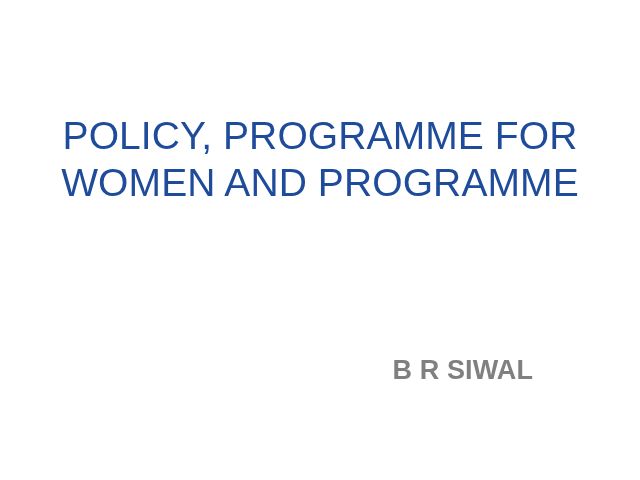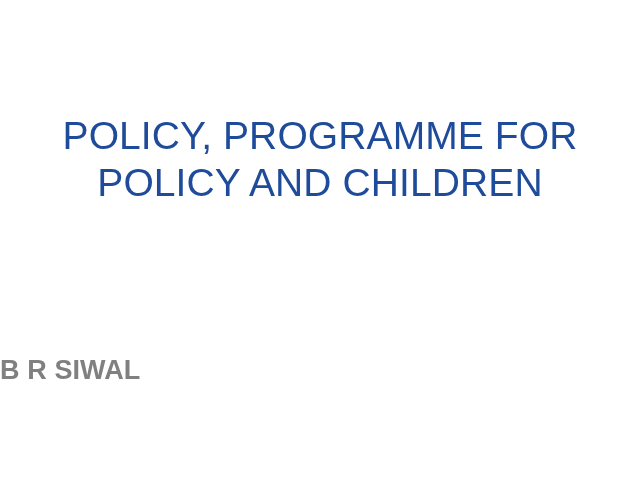--- a/index.html
+++ b/index.html
@@ -43,41 +43,41 @@
     letter-spacing: 0.1px;
     white-space: nowrap;
   }
 
   
   .subtitle-block {
     position: absolute;
     left: 0;
     top: 350px;
     width: 533px;
-    text-align: left;
+    text-align: right;
   }
 
   .subtitle-line {
     display: block;
     color: #808080;
     font-family: "Liberation Sans", sans-serif;
     font-size: 27px;
     font-weight: bold;
     line-height: 40px;
     letter-spacing: 0.1px;
     white-space: nowrap;
   }
 </style>
 </head>
 <body>
 
 <div class="slide">
 
   <div class="title-block">
     <span class="title-line">POLICY, PROGRAMME FOR</span>
-    <span class="title-line">POLICY AND CHILDREN</span>
+    <span class="title-line">WOMEN AND PROGRAMME</span>
   </div>
 
   <div class="subtitle-block">
     <span class="subtitle-line">B R SIWAL</span>
   </div>
 
 </div>
 
 </body></html>

